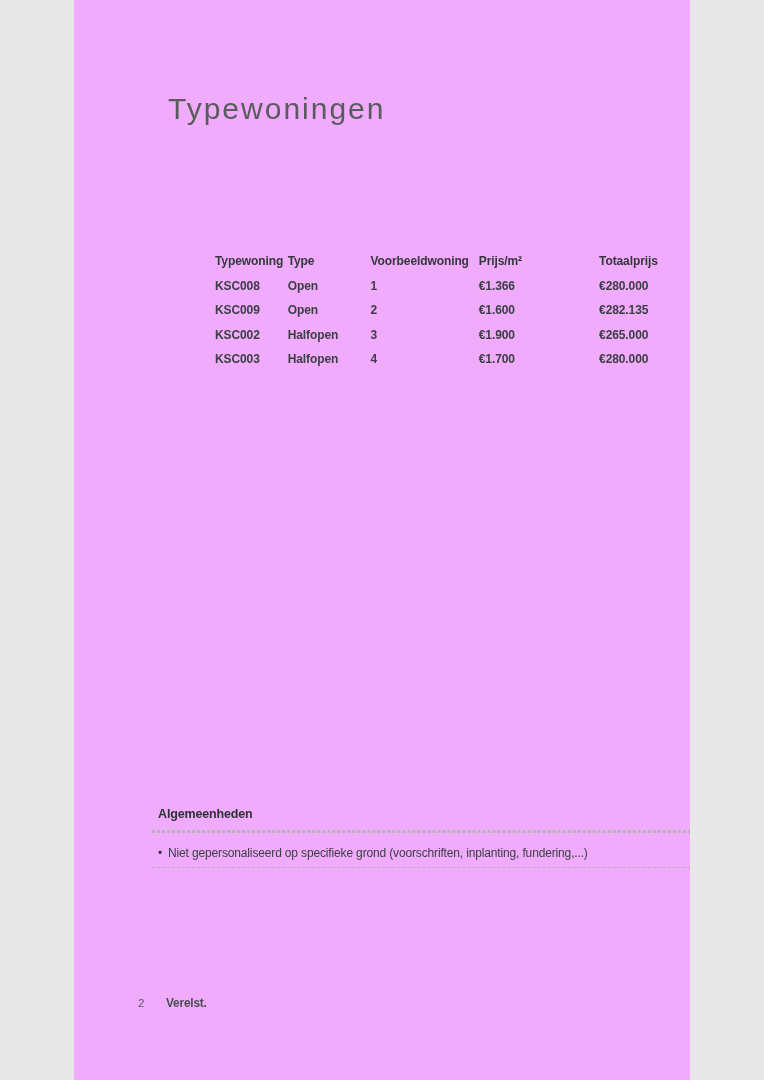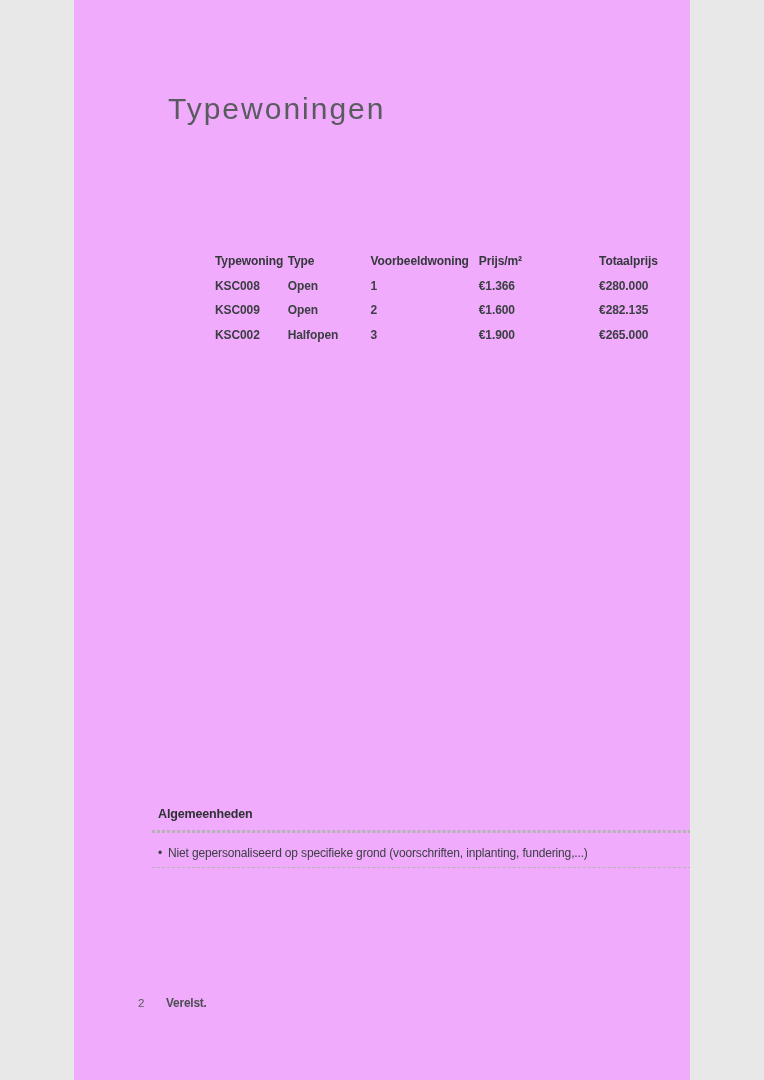--- a/index.html
+++ b/index.html
@@ -140,20 +140,27 @@
         <td>€1.600</td>
         <td>€282.135</td>
       </tr>
       <tr>
         <td>KSC002</td>
         <td>Halfopen</td>
         <td>3</td>
         <td>€1.900</td>
         <td>€265.000</td>
       </tr>
+      <tr>
+        <td>KSC003</td>
+        <td>Halfopen</td>
+        <td>4</td>
+        <td>€1.700</td>
+        <td>€280.000</td>
+      </tr>
     </tbody>
   </table>
 
   <section class="general">
     <div class="g-heading">Algemeenheden</div>
     <div class="rule"></div>
     <div class="rule"></div>
     <div class="rule"></div>
     <div class="g-item">
       <span class="bullet">•</span><span>Niet gepersonaliseerd op specifieke grond (voorschriften, inplanting, fundering,...)</span>

